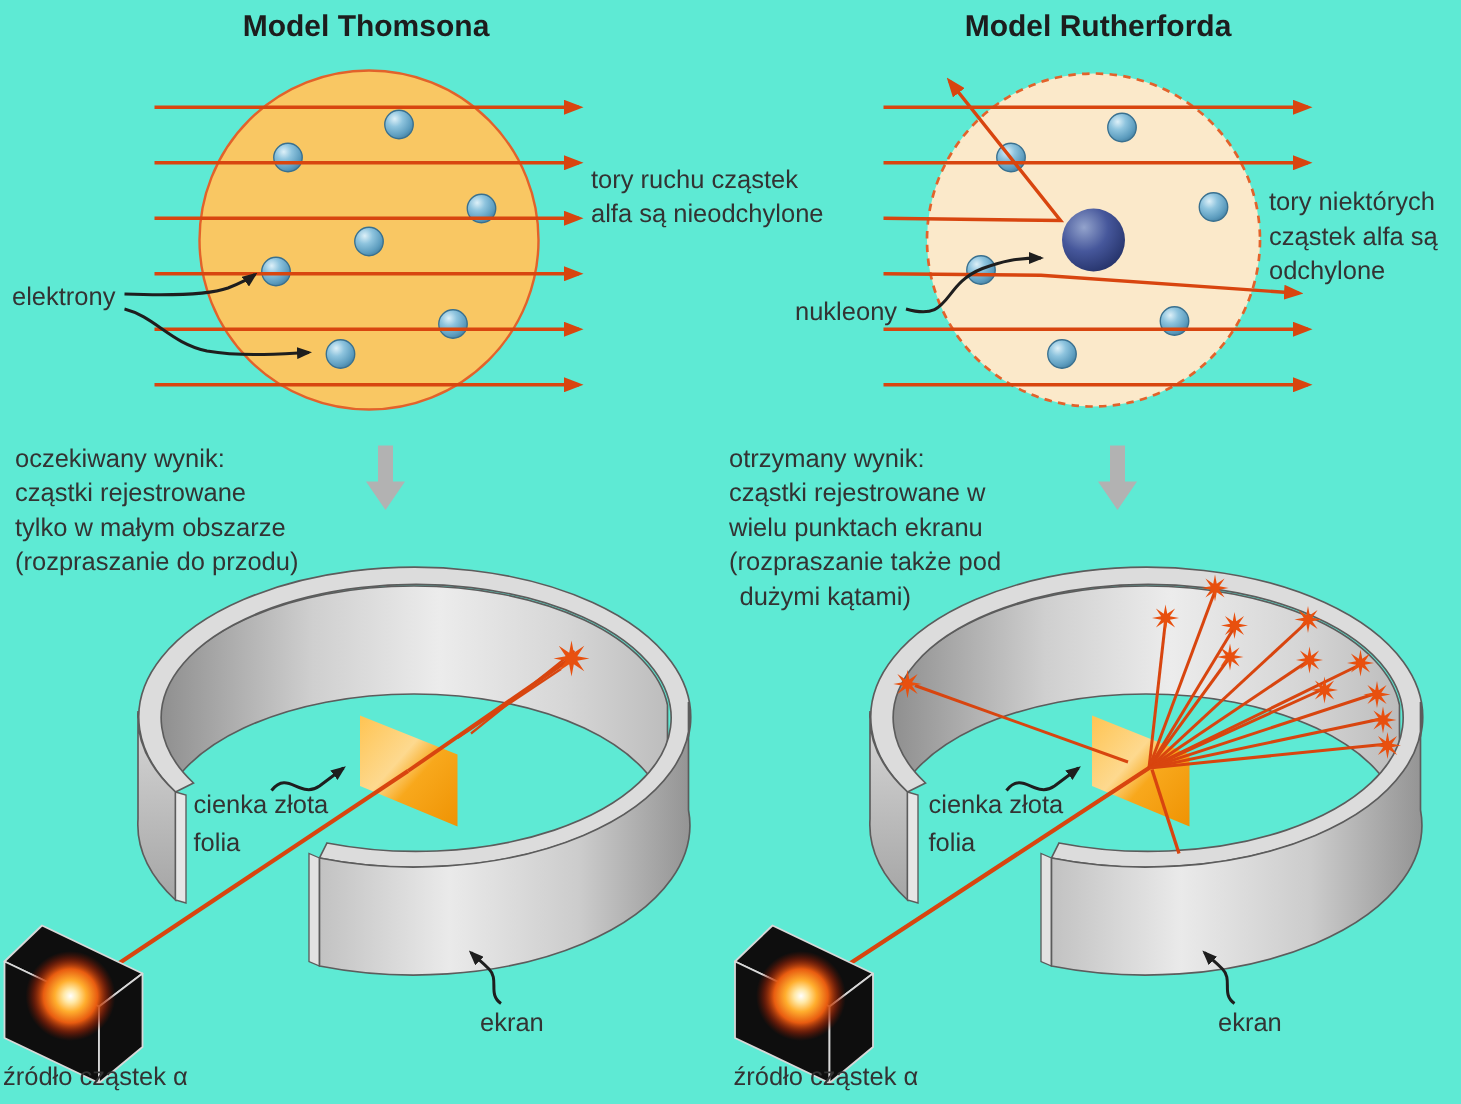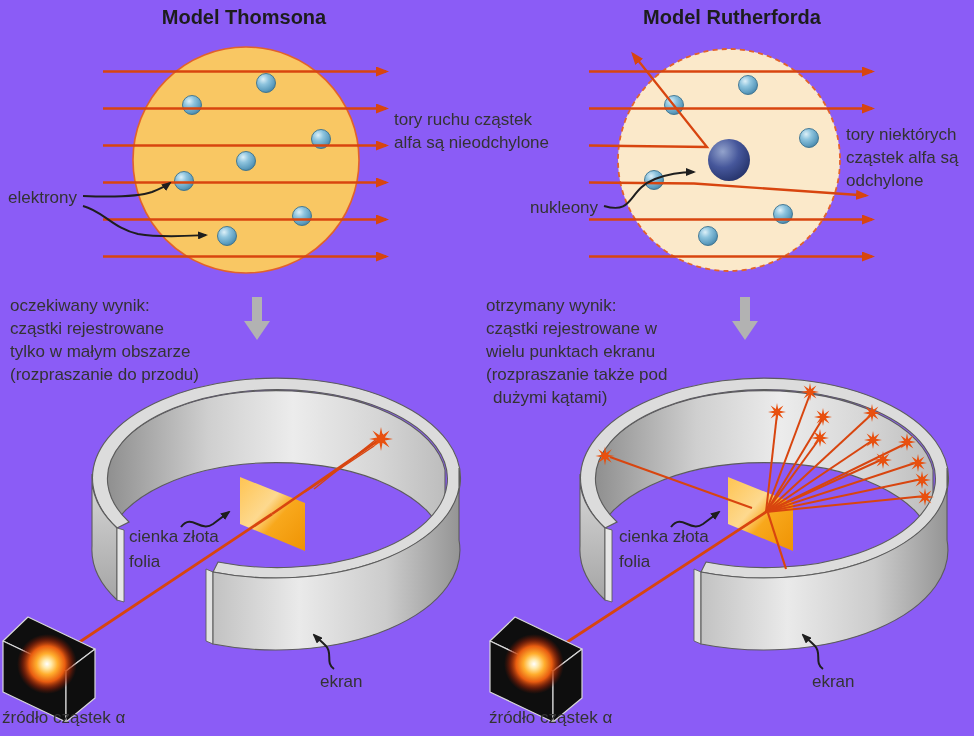--- a/index.html
+++ b/index.html
@@ -1,16 +1,16 @@
 <!DOCTYPE html>
 <html><head>
 <meta charset="utf-8">
 <style>
   html,body{margin:0;padding:0;background:#ffffff;}
-  .canvas{width:974px;height:736px;position:relative;background:#8b5cf6;overflow:hidden;
+  .canvas{width:974px;height:736px;position:relative;background:#5eead4;overflow:hidden;
           font-family:"Liberation Sans",sans-serif;}
   svg{display:block;}
   text{font-family:"Liberation Sans",sans-serif;fill:#333333;font-size:17px;}
   .title{font-size:20px;font-weight:bold;fill:#1d1d1d;}
 </style>
 </head>
 <body>
 
 <div class="canvas">
 <svg viewBox="0 0 974 736" width="974" height="736" xmlns="http://www.w3.org/2000/svg" xmlns:xlink="http://www.w3.org/1999/xlink">

